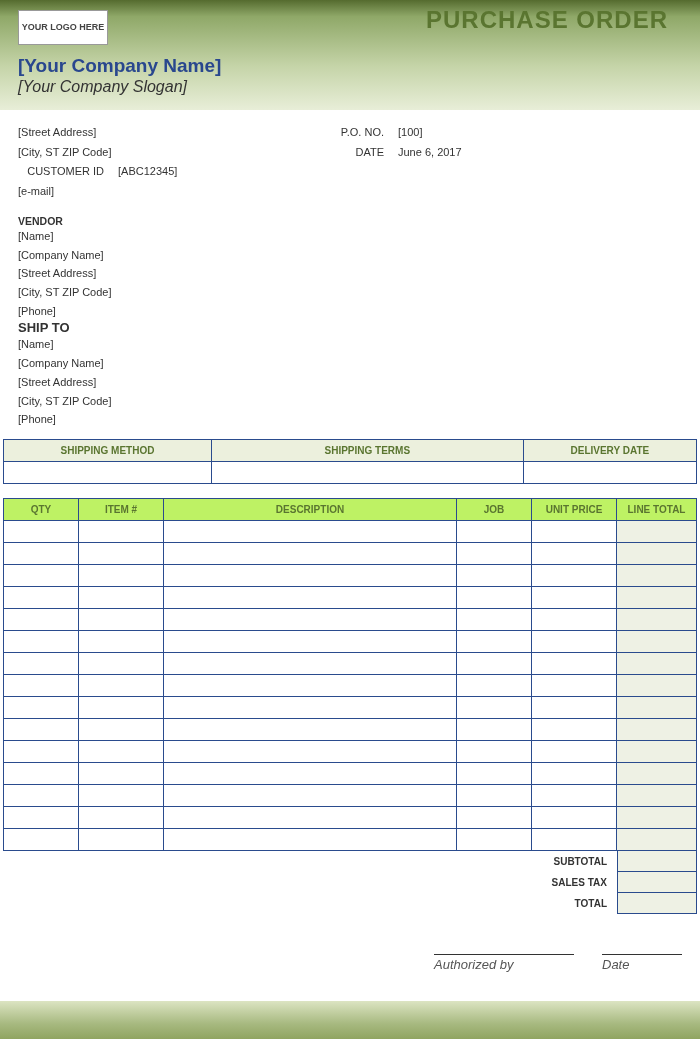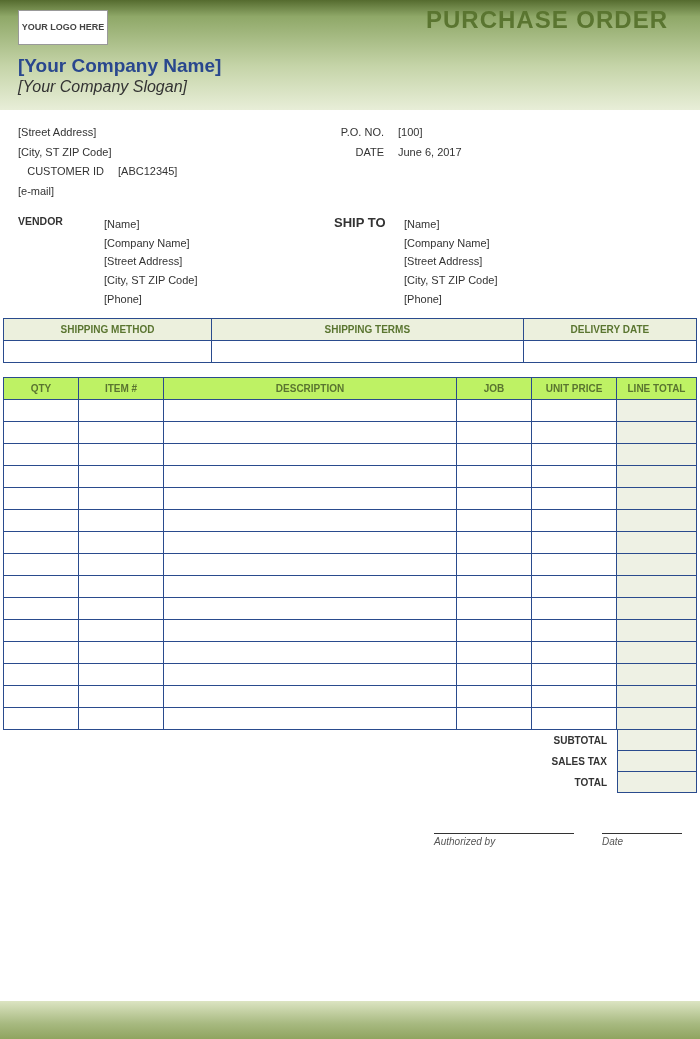--- a/index.html
+++ b/index.html
@@ -63,20 +63,21 @@
     display: flex;
     margin-bottom: 3px;
     line-height: 1.5;
   }
   .sender-col { width: 280px; }
   .po-label-col { width: 100px; text-align: right; padding-right: 14px; }
   .po-val-col { }
   .parties {
     margin-top: 16px;
     display: flex;
+    flex-direction: column;
   }
   .party-label {
     width: 86px;
     font-weight: bold;
     font-size: 10.5px;
   }
   .party-block { width: 230px; line-height: 1.7; }
   .shipto-label {
     width: 70px;
     font-weight: bold;
@@ -144,21 +145,21 @@
   }
   .totals-box.last { border-bottom: 1px solid #2a4b8d; }
   .sig-area {
     margin: 40px 18px 0 0;
     display: flex;
     justify-content: flex-end;
     gap: 28px;
   }
   .sig-line {
     border-top: 1px solid #333;
-    font-size: 10px;
+    font-size: 13px;
     font-style: italic;
     color: #555;
     padding-top: 2px;
     text-align: left;
   }
   .sig-auth { width: 140px; }
   .sig-date { width: 80px; }
   .footer-band {
     position: absolute;
     bottom: 0;

